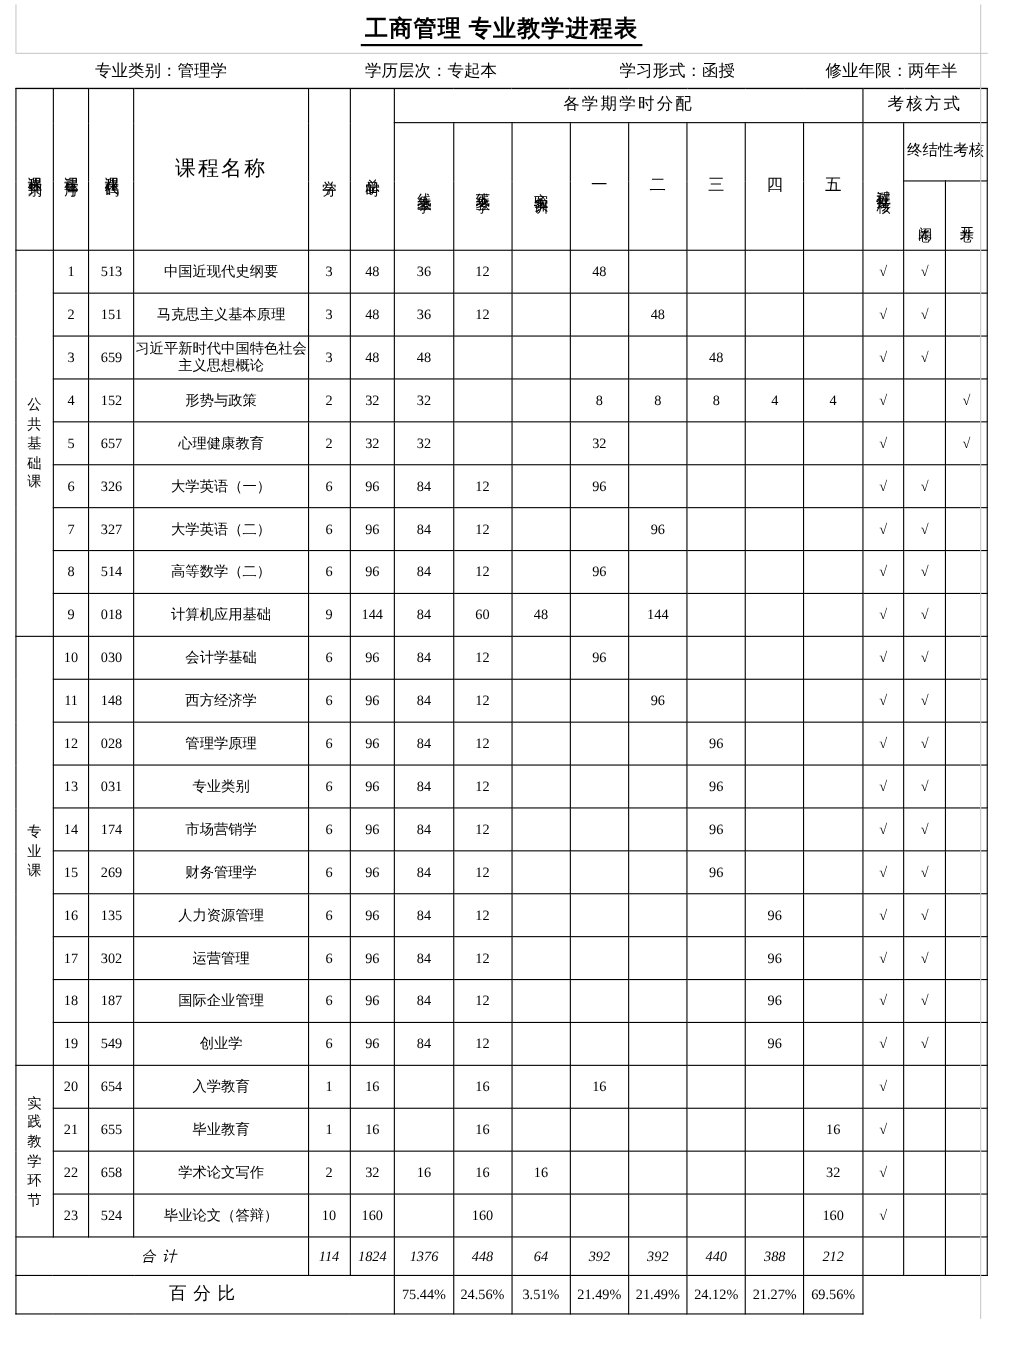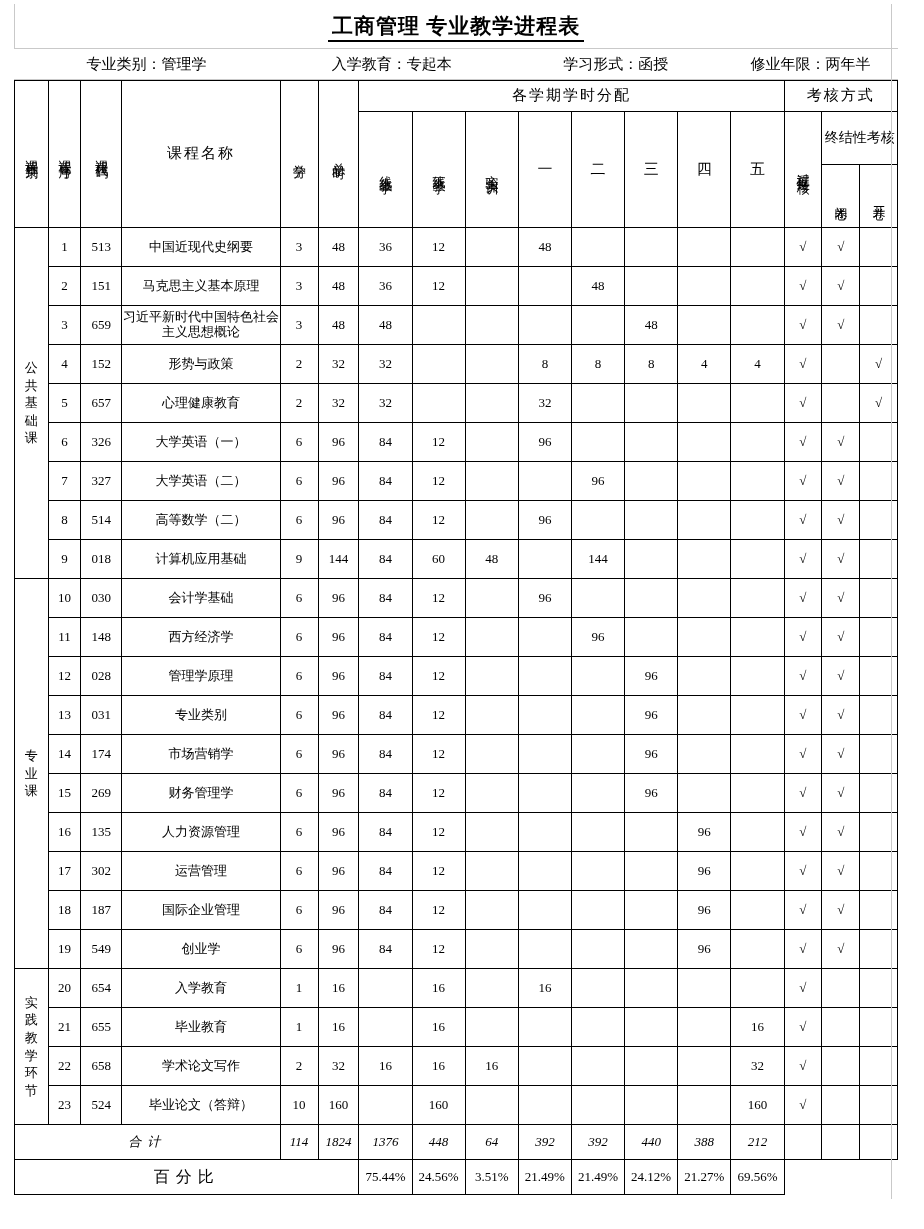--- a/index.html
+++ b/index.html
@@ -119,21 +119,21 @@
 
     <div class="leftstrip"></div>
     <div class="rightstrip"></div>
 
     <div class="titlebar">
       <div class="title"><span class="u">工商管理  专业教学进程表</span></div>
     </div>
 
     <div class="metarow">
       <div class="cell m1"><span>专业类别：</span><span>管理学</span></div>
-      <div class="cell m2"><span>入学教育：</span><span>专起本</span></div>
+      <div class="cell m2"><span>学历层次：</span><span>专起本</span></div>
       <div class="cell m3"><span>学习形式：</span><span>函授</span></div>
       <div class="cell m4"><span>修业年限：</span><span>两年半</span></div>
     </div>
 
     <table class="grid">
       <colgroup>
         <col style="width:33px">
           <col style="width:32px">
           <col style="width:40px">
           <col style="width:155px">
@@ -149,21 +149,21 @@
           <col style="width:52px">
         <col style="width:37px">
           <col style="width:37px">
           <col style="width:37px">
       </colgroup>
       <thead>
         <tr>
           <td rowspan="3" class="hdr"><span class="vert">课程类别</span></td>
           <td rowspan="3" class="hdr"><span class="vert">课程序号</span></td>
           <td rowspan="3" class="hdr"><span class="vert">课程代码</span></td>
-          <td rowspan="3" class="hdr"><span style="font-size:15px;letter-spacing:2px;">课程名称</span></td>
+          <td rowspan="3" class="hdr"><span style="font-size:19px;letter-spacing:2px;">课程名称</span></td>
           <td rowspan="3" class="hdr"><span class="vert">学分</span></td>
           <td rowspan="3" class="hdr"><span class="vert">总学时</span></td>
           <td colspan="8" class="hdr" style="height:30px"><span style="font-size:15px;letter-spacing:2px;">各学期学时分配</span></td>
           <td colspan="3" class="hdr"><span style="font-size:15px;letter-spacing:2px;">考核方式</span></td>
         </tr>
         <tr>
           <td rowspan="2" class="hdr" style="height:115px"><span class="vert smallv">线上教学</span></td>
           <td rowspan="2" class="hdr"><span class="vert smallv">线下教学</span></td>
           <td rowspan="2" class="hdr"><span class="vert smallv">实验实训</span></td>
           <td rowspan="2" class="hdr"><span style="font-size:15px;">一</span></td>

